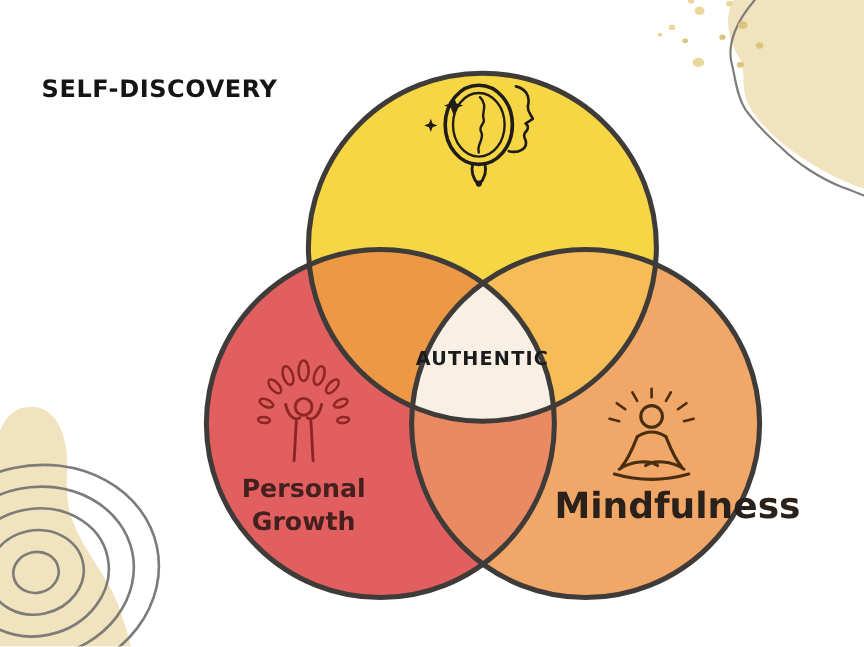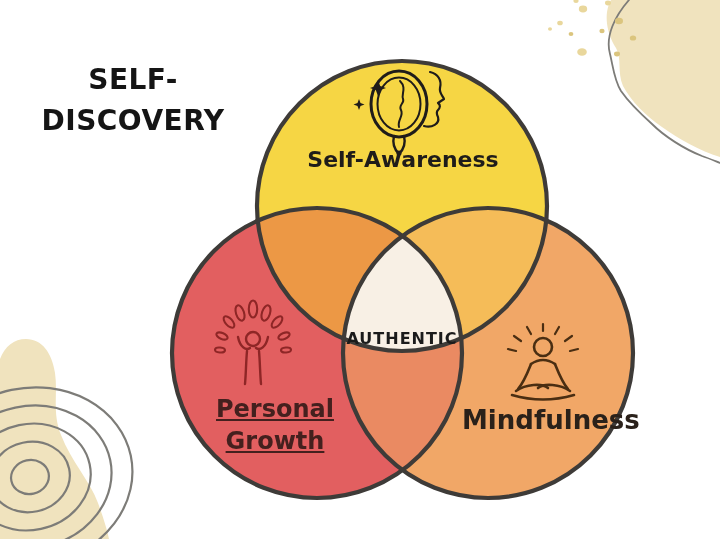--- a/index.html
+++ b/index.html
@@ -12,43 +12,43 @@
   .deco-bl{position:absolute;left:0;bottom:0;width:180px;height:210px;}
   .blob{fill:var(--blobBeige);}
   .squiggle{fill:none;stroke:var(--lineGray);stroke-width:1.8;stroke-linecap:round;}
   .ring{fill:none;stroke:var(--lineGray);stroke-width:2.2;}
   .dot{fill:var(--dotBeige);}
   .dot.dark{fill:var(--dotDark);}
   
   .title{
     position:absolute;left:6px;top:60px;width:254px;margin:0;
     text-align:center;color:var(--titleInk);
-    font-size:28px;line-height:1.45;font-weight:900;letter-spacing:.5px;
+    font-size:20px;line-height:1.45;font-weight:900;letter-spacing:.5px;
   }
   .title span{display:block;}
   
   .venn{position:absolute;left:0;top:0;width:720px;height:539px;}
   .f-y{fill:var(--yellow);}  .f-r{fill:var(--red);}   .f-o{fill:var(--orange);}
   .f-yr{fill:var(--overlapYR);} .f-yo{fill:var(--overlapYO);} .f-ro{fill:var(--overlapRO);}
   .f-c{fill:var(--centerFill);}
   .edge{fill:none;stroke:var(--circleStroke);stroke-width:4.2;}
   .ink-a{stroke:var(--awareInk);fill:none;stroke-linecap:round;stroke-linejoin:round;}
   .ink-g{stroke:var(--growthInk);fill:none;stroke-linecap:round;stroke-linejoin:round;}
   .ink-m{stroke:var(--mindfulInk);fill:none;stroke-linecap:round;stroke-linejoin:round;}
   .fill-a{fill:var(--awareInk);stroke:none;}
   
   .lbl{position:absolute;text-align:center;font-weight:bold;}
   .lbl-awareness{left:283px;top:147px;width:240px;font-size:22px;color:var(--awareInk);}
-  .lbl-growth{left:205px;top:393px;width:140px;font-size:24px;line-height:1.35;color:var(--growthText);text-decoration:underline;}
-  .lbl-mindful{left:462px;top:405px;width:160px;font-size:26px;color:var(--mindfulText);}
+  .lbl-growth{left:183px;top:393px;width:140px;font-size:21px;line-height:1.35;color:var(--growthText);}
+  .lbl-mindful{left:462px;top:405px;width:160px;font-size:30px;color:var(--mindfulText);}
   .lbl-center{
     left:332px;top:287px;width:140px;font-size:16px;font-weight:800;
     letter-spacing:1px;line-height:1.55;color:var(--centerText);
   }
-  .lbl-center span{display:block;margin-top:40px;}
+  .lbl-center span{display:block;}
 </style>
 </head>
 <body>
 
 <div class="canvas">
 
   <svg class="deco-tr" viewBox="0 0 175 175">
     <path class="blob" d="M66,0 C58,14 62,34 71,48 C77,58 72,72 78,86 C86,101 100,115 117,127 C134,139 155,151 175,157 L175,0 Z"></path>
     <path class="squiggle" d="M84,0 C70,16 60,36 65,54 C68,66 69,80 76,91 C85,104 97,115 107,124 C119,136 139,149 157,156 C163,158 170,161 175,163"></path>
     <g>
@@ -161,21 +161,20 @@
         <line class="ink-m" x1="531" y1="334" x2="527" y2="327"></line>
         <line class="ink-m" x1="555" y1="334" x2="559" y2="327"></line>
         <line class="ink-m" x1="521" y1="341" x2="514" y2="336"></line>
         <line class="ink-m" x1="565" y1="341" x2="572" y2="336"></line>
         <line class="ink-m" x1="516" y1="351" x2="508" y2="349"></line>
         <line class="ink-m" x1="570" y1="351" x2="578" y2="349"></line>
       </g>
     </g>
   </svg>
 
-  <div class="lbl lbl-awareness">Self-Awareness</div>
   <div class="lbl lbl-growth">Personal Growth</div>
   <div class="lbl lbl-mindful">Mindfulness</div>
 
   <div class="lbl lbl-center">
     <span>AUTHENTIC</span>
   </div>
 
 </div>
 
 </body></html>

